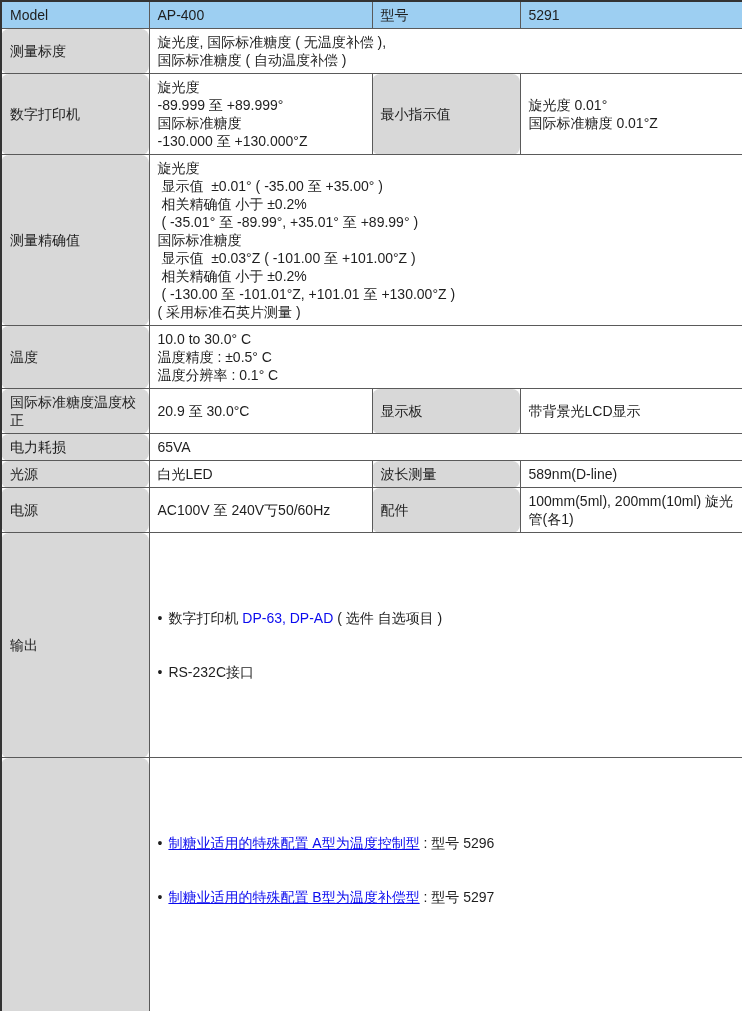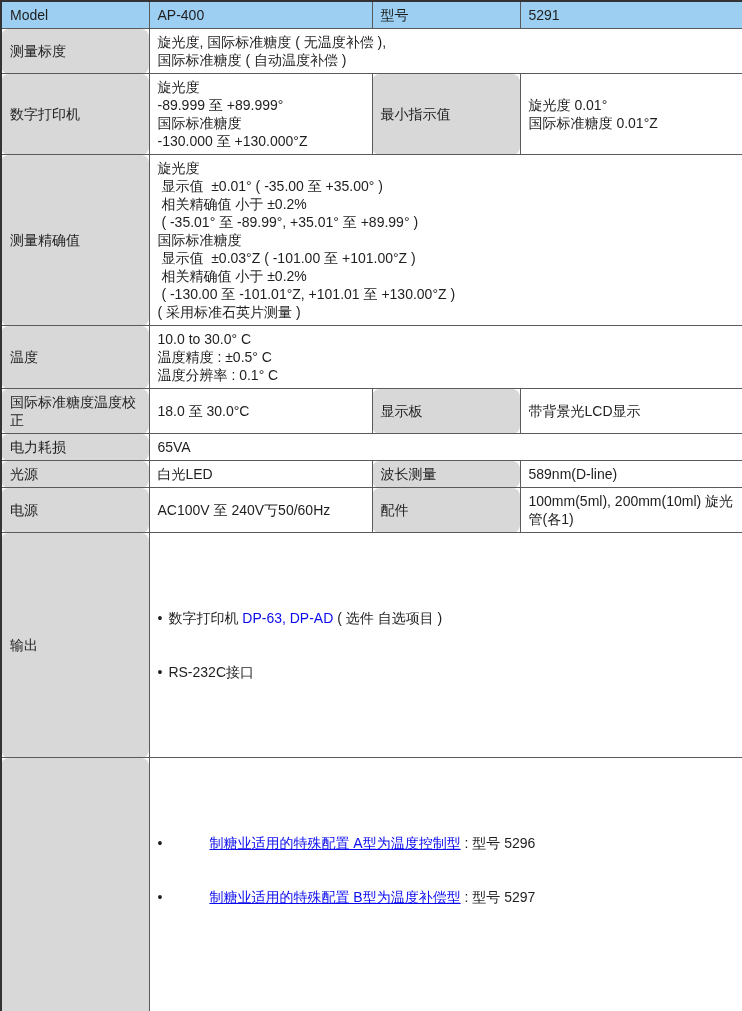--- a/index.html
+++ b/index.html
@@ -17,21 +17,21 @@
   .page{width:742px;height:1011px;overflow:hidden;background:var(--page_bg);}
   table.spec{width:742px;border-collapse:collapse;table-layout:fixed;
              border:2px solid var(--outer_border);}
   td{border:1px solid var(--border);padding:4px 8px;vertical-align:middle;
      line-height:18px;white-space:pre-wrap;overflow-wrap:break-word;}
   td.hd{background:var(--header_bg);}
   td.lbl{background:var(--label_bg);border-radius:8px;}
   ul.blist{margin:0;padding:0;list-style:none;}
   ul.blist li{white-space:pre-wrap;line-height:18px;}
   .blt{margin-right:6px;}
-  a.lnk{color:var(--link);text-decoration:underline;cursor:pointer;margin-left:41px;}
+  a.lnk{color:var(--link);text-decoration:underline;cursor:pointer;}
   span.lnk-plain{color:var(--link);text-decoration:none;cursor:pointer;margin-top:24px;}
 </style>
 </head>
 <body>
 
 <div class="page">
   <table class="spec">
     <colgroup>
       <col style="width:148px">
         <col style="width:223px">
@@ -80,21 +80,21 @@
 
     <tr>
       <td class="lbl">温度</td>
       <td colspan="3">10.0 to 30.0° C
 温度精度 : ±0.5° C
 温度分辨率 : 0.1° C</td>
     </tr>
 
     <tr>
       <td class="lbl">国际标准糖度温度校正</td>
-      <td>18.0 至 30.0°C</td>
+      <td>20.9 至 30.0°C</td>
       <td class="lbl">显示板</td>
       <td>带背景光LCD显示</td>
     </tr>
 
     <tr>
       <td class="lbl">电力耗损</td>
       <td colspan="3">65VA</td>
     </tr>
 
     <tr>

